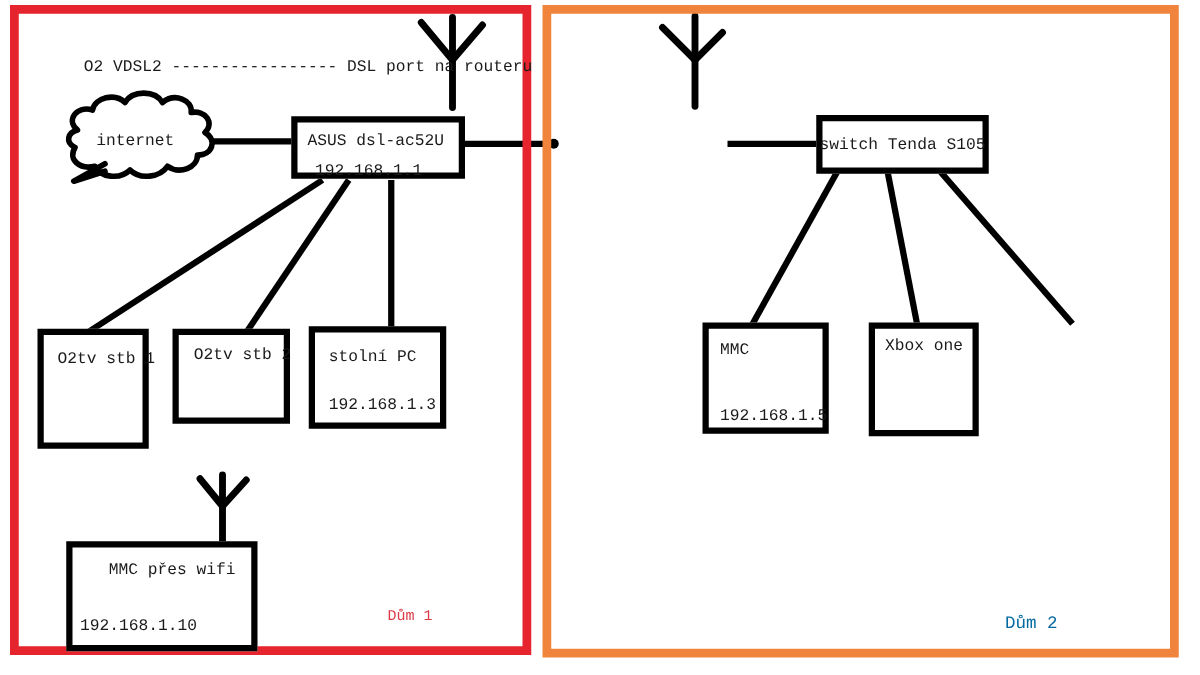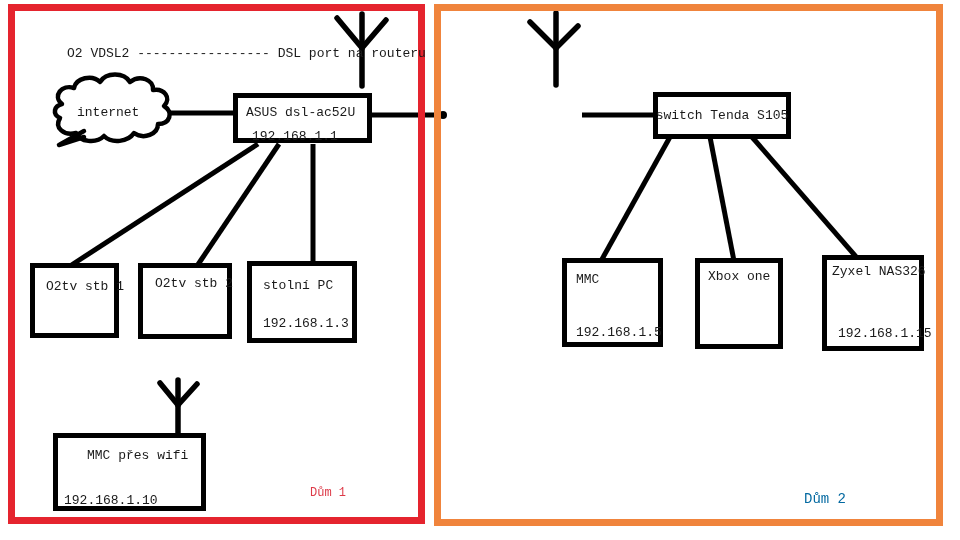--- a/index.html
+++ b/index.html
@@ -24,31 +24,31 @@
   #asus .l2{top:32px;left:14px}
 
   #tplink{left:442px;top:83px;width:141px;height:65px}
   #tplink .l1{top:9px;left:12px}
   #tplink .l2{top:26px;left:14px}
   #tplink .l3{top:41px;left:10px}
 
   #switchbox{left:653px;top:92px;width:138px;height:47px;display:flex;align-items:center;justify-content:center}
   #switchbox span{position:static;}
 
-  #o2tv1{left:30px;top:263px;width:89px;height:75px}
+  #o2tv1{left:30px;top:263px;width:89px;height:96px}
   #o2tv1 .l1{top:12px;left:11px}
 
   #o2tv2{left:138px;top:263px;width:94px;height:76px}
   #o2tv2 .l1{top:9px;left:12px}
 
   #pc{left:247px;top:261px;width:110px;height:82px}
   #pc .l1{top:13px;left:11px}
   #pc .l2{top:51px;left:11px}
 
-  #mmcwifi{left:53px;top:433px;width:153px;height:78px}
+  #mmcwifi{left:53px;top:433px;width:153px;height:88px}
   #mmcwifi .l1{top:11px;left:29px}
   #mmcwifi .l2{top:56px;left:6px}
 
   #mmc{left:562px;top:258px;width:101px;height:89px}
   #mmc .l1{top:10px;left:9px}
   #mmc .l2{top:63px;left:9px}
 
   #xbox{left:695px;top:258px;width:88px;height:91px}
   #xbox .l1{top:7px;left:8px}
 
@@ -141,18 +141,14 @@
 
   <div class="node" id="mmc">
     <span class="l1">MMC</span>
     <span class="l2">192.168.1.5</span>
   </div>
 
   <div class="node" id="xbox">
     <span class="l1">Xbox one</span>
   </div>
 
-  <div class="node" id="zyxel">
-    <span class="l1">Zyxel NAS326</span>
-    <span class="l2">192.168.1.15</span>
-  </div>
 
 </div>
 
 </body></html>

